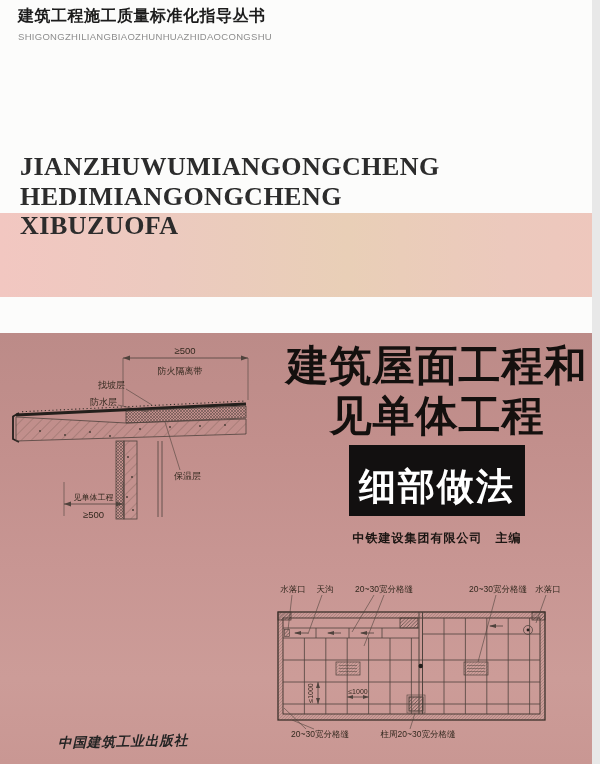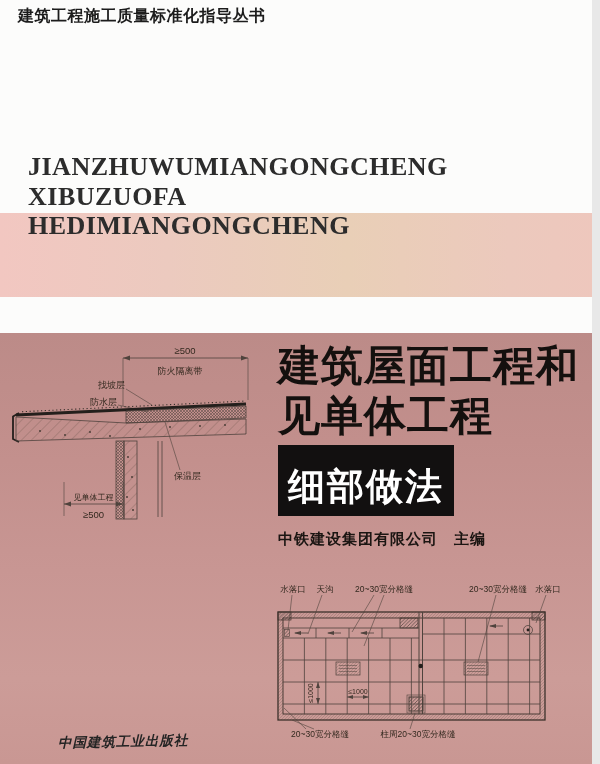--- a/index.html
+++ b/index.html
@@ -10,69 +10,70 @@
     font-family:"Liberation Sans", sans-serif;
   }
   
   .series-header { position:absolute; left:18px; top:6px; }
   .series-title { font-size:16px; font-weight:bold; color:#1c1c1c; letter-spacing:.5px; }
   .series-pinyin { margin-top:4px; font-size:9.5px; line-height:11.5px; color:#8d8d8d; letter-spacing:.3px; }
   
   .title-pinyin {
     position:absolute; left:20px; top:152px; z-index:2;
     font-family:"Liberation Serif", serif; font-weight:700;
-    font-size:26px; line-height:29.5px; color:#2c2c2c; letter-spacing:.5px;margin-left:8px;
+    font-size:26px; line-height:29.5px; color:#2c2c2c; letter-spacing:.5px;
   }
   
   .band-light {
     position:absolute; left:0; top:213px; width:600px; height:84px; z-index:1;
     background:linear-gradient(90deg,#f2c7c1 0%,#eccabf 28%,#e9cfb7 58%,#ecc9bd 85%,#eec7bd 100%);
   }
   .band-main {
     position:absolute; left:0; top:333px; width:600px; height:431px; z-index:1;
     background:linear-gradient(180deg,#bc8b88 0%,#c28f8c 25%,#c89693 55%,#cc9c98 80%,#c99793 100%);
   }
   
-  .main-title { position:absolute; left:278px; top:341px; width:318px; z-index:3; }
+  .main-title { position:absolute; left:278px; top:341px; width:318px; z-index:3;text-align:center; }
   .mt-line { font-size:42px; line-height:50px; font-weight:900; color:#14100e; letter-spacing:1px; }
   .mt-highlight {
     display:inline-block; margin-top:4px; padding:17px 10px 4px 10px;
     background:#121010; color:#ffffff; font-size:37px; font-weight:900; letter-spacing:2px;
   }
-  .mt-editor { margin-top:14px; font-size:15px; font-weight:700; color:#1b1512; letter-spacing:1px; }
+  .mt-editor { margin-top:14px; font-size:12px; font-weight:700; color:#1b1512; letter-spacing:1px; }
   
   svg { position:absolute; z-index:3; }
   #roof-section { left:10px; top:342px; }
   #roof-plan { left:248px; top:576px; }
   svg text { font-family:"Liberation Sans", sans-serif; fill:#33291f; }
   
   .publisher {
     position:absolute; left:58px; top:733px; z-index:3;
     font-family:"DejaVu Serif", serif; font-style:italic; font-weight:bold;
     font-size:13.5px; letter-spacing:1px; color:#242424; transform:rotate(-1deg);
   }
 </style>
 </head>
 <body>
 
 <div class="page">
 
   <div class="series-header">
     <div class="series-title">建筑工程施工质量标准化指导丛书</div>
     <div class="series-pinyin">
+      <div>SHIGONGZHILIANGBIAOZHUNHUAZHIDAOCONGSHU</div>
     </div>
   </div>
 
   <div class="band-light"></div>
   <div class="band-main"></div>
 
   <div class="title-pinyin">
     <div>JIANZHUWUMIANGONGCHENG</div>
+    <div>HEDIMIANGONGCHENG</div>
     <div>XIBUZUOFA</div>
-    <div>HEDIMIANGONGCHENG</div>
   </div>
 
   <svg id="roof-section" width="265" height="205" viewBox="0 0 265 205">
     <defs>
       <pattern id="conc" patternUnits="userSpaceOnUse" width="7" height="7" patternTransform="rotate(45)">
         <line x1="0" y1="0" x2="0" y2="7" stroke="#6d584e" stroke-width="0.6"></line>
       </pattern>
       <pattern id="insul" patternUnits="userSpaceOnUse" width="3" height="3">
         <path d="M0,3 L3,0 M0,0 L3,3" stroke="#4f433d" stroke-width="0.5" fill="none"></path>
       </pattern>

